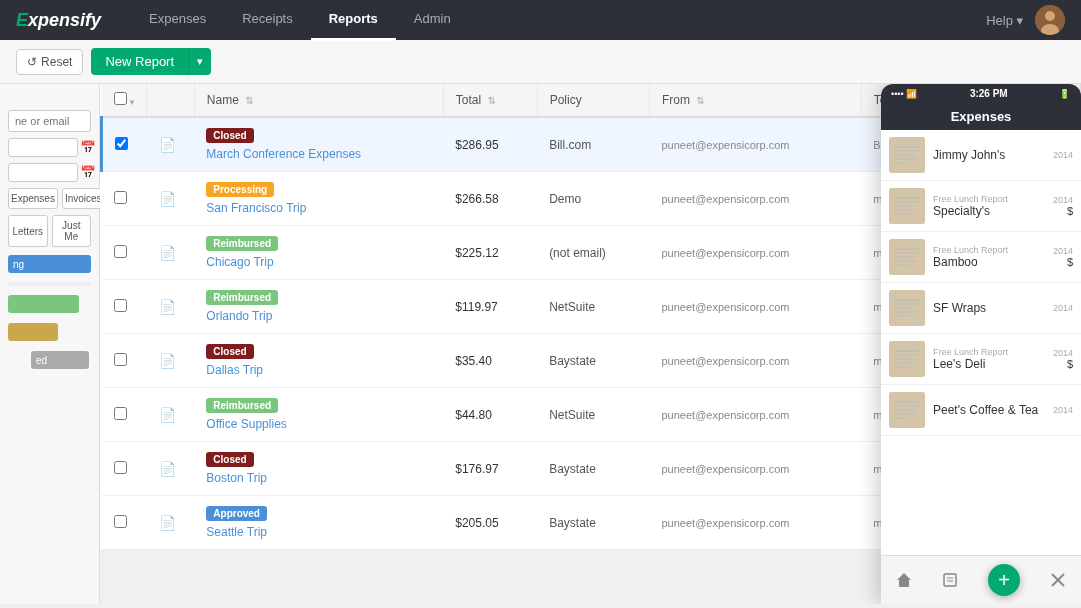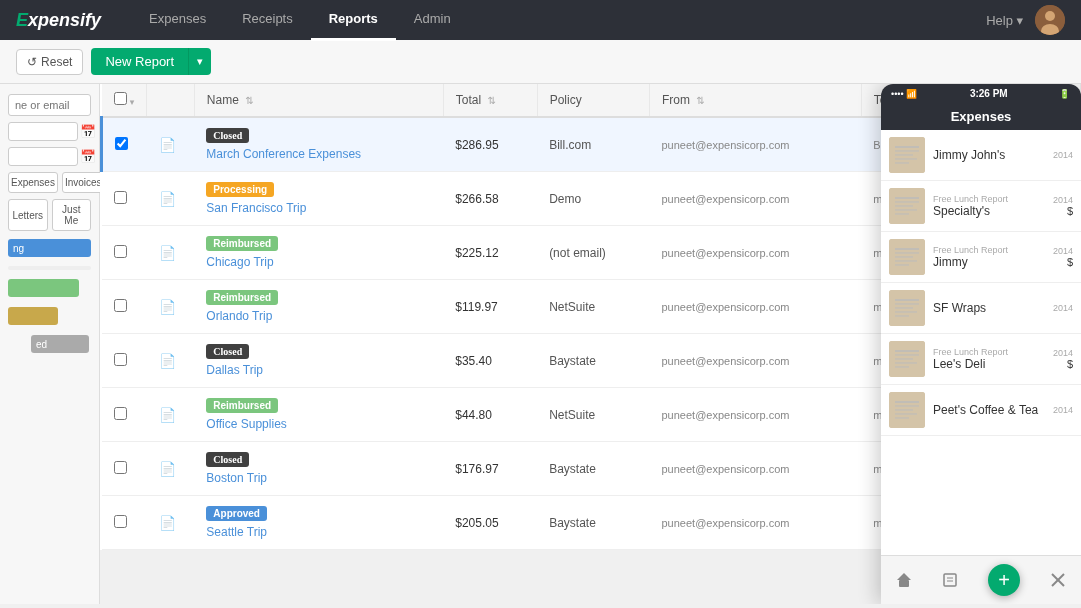--- a/index.html
+++ b/index.html
@@ -106,20 +106,21 @@
       flex-shrink: 0;
     }
     .sidebar-input {
       width: 100%;
       border: 1px solid #ccc;
       border-radius: 3px;
       padding: 4px 6px;
       font-size: 11px;
       color: #555;
       background: #fff;
+      margin-top: 16px;
     }
     .sidebar-date-row { display: flex; align-items: center; gap: 2px; }
     .sidebar-date-input {
       width: 70px;
       border: 1px solid #ccc;
       border-radius: 3px;
       padding: 3px 4px;
       font-size: 10px;
       color: #555;
       background: #fff;
@@ -170,21 +171,21 @@
 
     .status-badge {
       display: inline-block;
       padding: 2px 7px;
       border-radius: 3px;
       font-size: 10px;
       font-weight: 600;
       color: #fff;
       margin-bottom: 4px;
     }
-    .badge-closed { background: #404040; font-family: Liberation Serif, serif; }
+    .badge-closed { background: #7f1d1d; }
     .badge-processing { background: #f5a623; }
     .badge-reimbursed { background: #7bc67e; }
     .badge-approved { background: #4a90d9; }
 
     .amount { font-weight: 500; color: #333; }
     .policy-text { color: #555; }
     .email-text { color: #888; font-size: 11px; }
 
     .table-container { overflow-y: auto; height: 100%; }
 
@@ -621,21 +622,21 @@
         <rect width="36" height="36" fill="#d4c4a8" rx="3"></rect>
         <line x1="6" y1="10" x2="30" y2="10" stroke="#bbb" stroke-width="1.5"></line>
         <line x1="6" y1="14" x2="30" y2="14" stroke="#bbb" stroke-width="1"></line>
         <line x1="6" y1="18" x2="24" y2="18" stroke="#bbb" stroke-width="1"></line>
         <line x1="6" y1="22" x2="28" y2="22" stroke="#bbb" stroke-width="1"></line>
         <line x1="6" y1="26" x2="20" y2="26" stroke="#bbb" stroke-width="1"></line>
       </svg>
     </div>
     <div class="mobile-item-info">
       <div class="mobile-item-report">Free Lunch Report</div>
-      <div class="mobile-item-name">Jimmy</div>
+      <div class="mobile-item-name">Bamboo</div>
     </div>
     <div style="text-align:right;flex-shrink:0;">
       <div class="mobile-item-year">2014</div>
       <div class="mobile-item-amount">$</div>
     </div>
   </div>
           <div class="mobile-item">
     <div class="mobile-thumb">
       <svg width="36" height="36" viewBox="0 0 36 36">
         <rect width="36" height="36" fill="#d4c4a8" rx="3"></rect>

